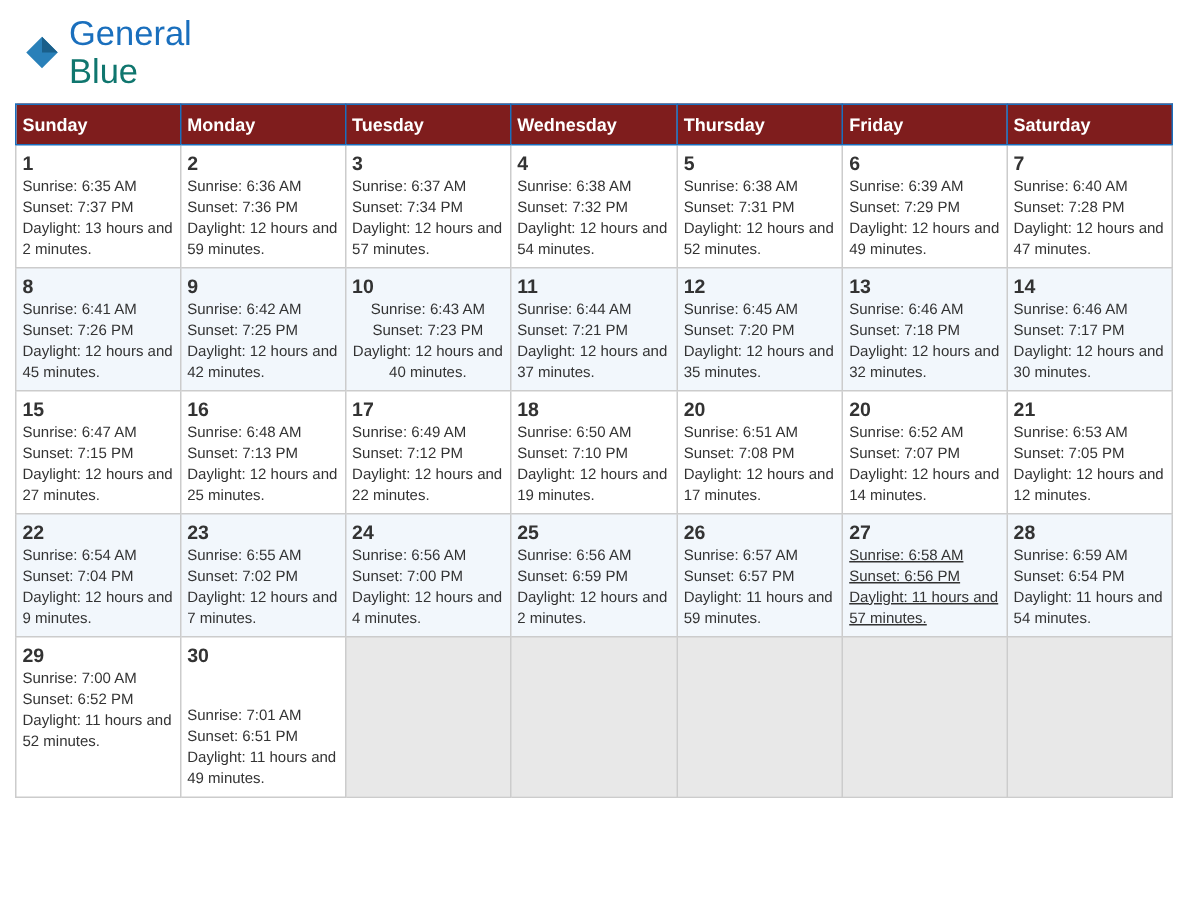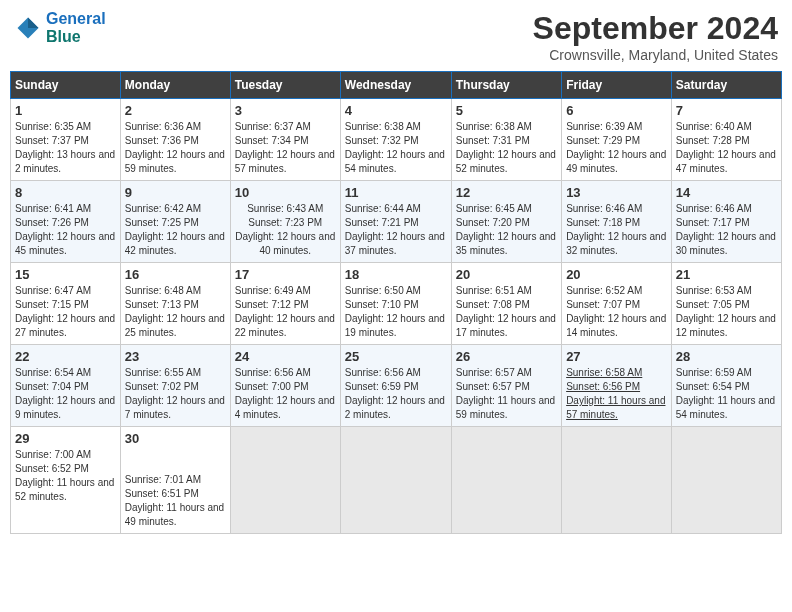--- a/index.html
+++ b/index.html
@@ -16,22 +16,22 @@
       align-items: flex-start;
       margin-bottom: 8px;
       padding: 0 4px;
     }
     .logo {
       display: flex;
       align-items: center;
       gap: 4px;
     }
     .logo-text {
-      font-size: 16px;
-      font-weight: bold;
+      font-size: 23px;
+      font-weight: normal;
       color: #333;
       line-height: 1.1;
     }
     .logo-text span {
       color: #1a6fbd;
     }
     .logo-icon {
       width: 28px;
       height: 28px;
     }
@@ -46,21 +46,21 @@
     .location {
       font-size: 14px;
       color: #555;
     }
     .calendar {
       width: 100%;
       border-collapse: collapse;
       font-size: 11px;
     }
     .calendar th {
-      background: #404040;
+      background: #7f1d1d;
       color: #fff;
       padding: 6px 4px;
       text-align: left;
       font-size: 12px;
       font-weight: bold;
       border: 1px solid #1a6fbd;
     }
     .calendar td {
       border: 1px solid #ccc;
       vertical-align: top;
@@ -97,24 +97,20 @@
   <div class="logo">
     <svg class="logo-icon" viewBox="0 0 40 40">
       <polygon points="20,5 35,20 20,35 5,20" fill="#2980b9"></polygon>
       <polygon points="20,5 35,20 20,20" fill="#1a5f8a"></polygon>
     </svg>
     <div class="logo-text">
       <div><span>General</span></div>
       <div><span style="color:#0f766e">Blue</span></div>
     </div>
   </div>
-  <div class="title-section">
-    <div class="month-title">September 2024</div>
-    <div class="location">Crownsville, Maryland, United States</div>
-  </div>
 </div>
 
 <table class="calendar" id="cal-table">
   <thead id="cal-header">
       <tr>
         <th>Sunday</th>
         <th>Monday</th>
         <th>Tuesday</th>
         <th>Wednesday</th>
         <th>Thursday</th>

